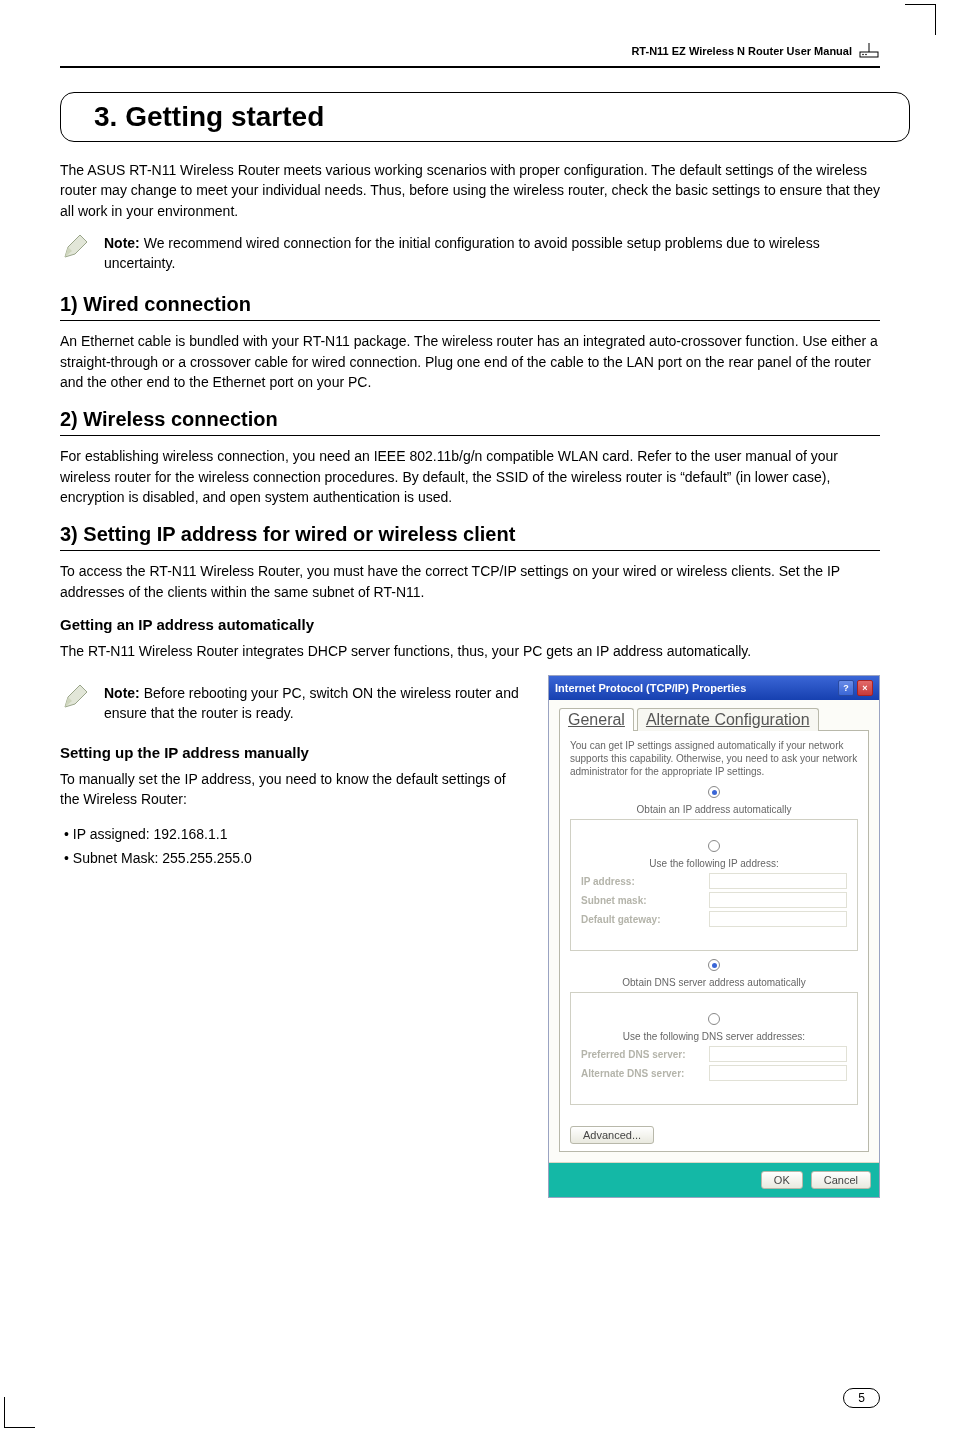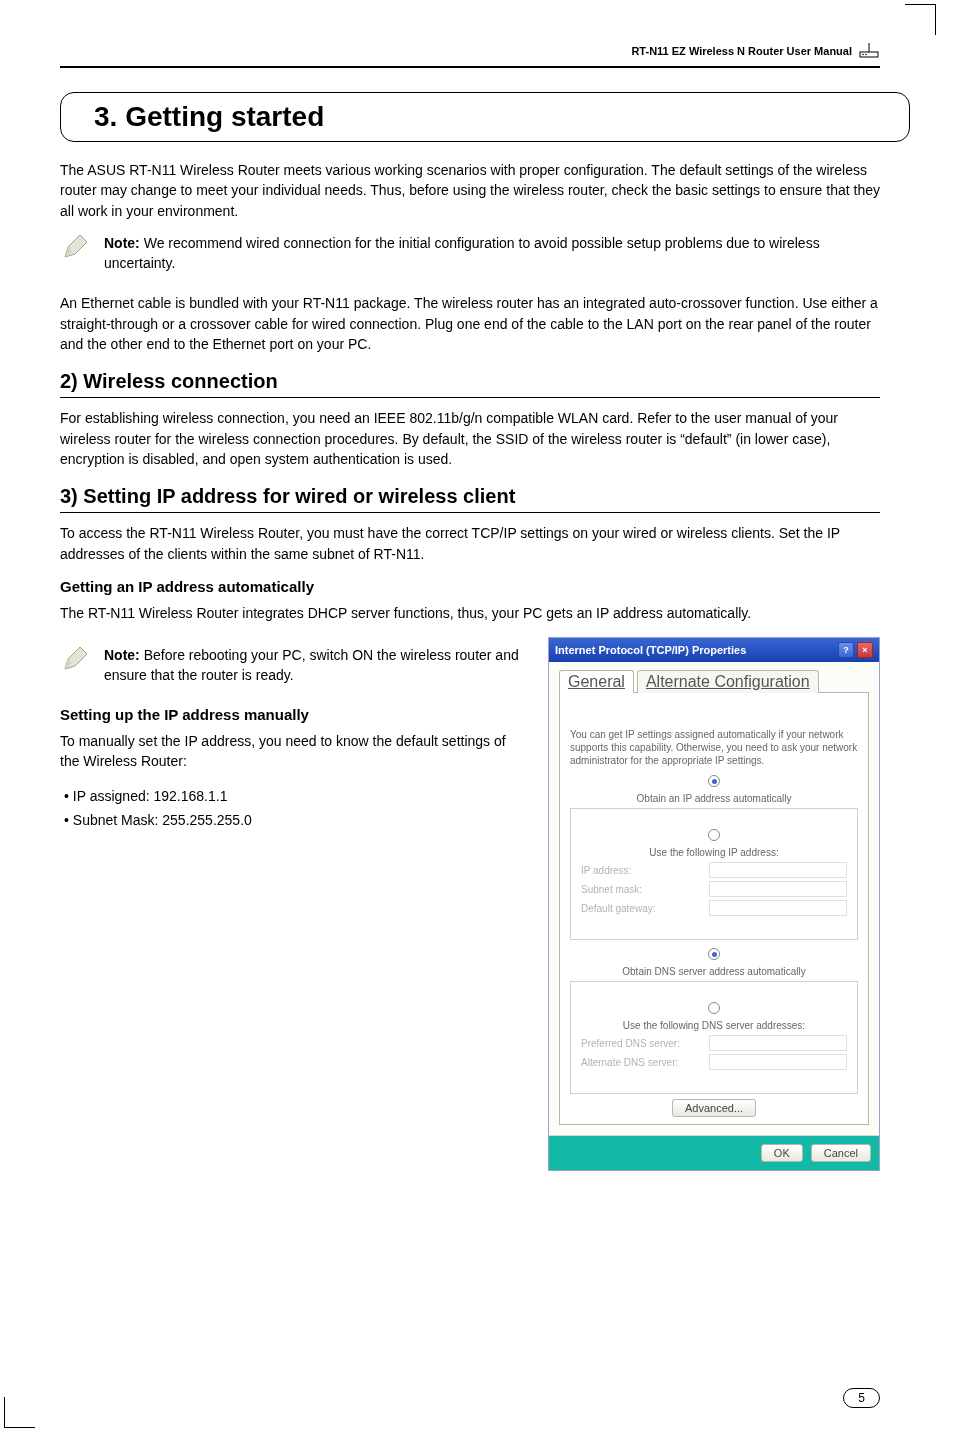--- a/index.html
+++ b/index.html
@@ -155,21 +155,21 @@
     font-size:16px;
     color:#555;
     text-decoration:underline;
   }
   .tab.active { background:#fff; }
   .tab-panel {
     border:1px solid #b8b8aa;
     background:#fff;
     padding:8px 10px 10px 10px;
   }
-  .desc-txt { line-height:1.3; margin-bottom:8px;margin-top:27px; }
+  .desc-txt { line-height:1.3; margin-bottom:8px; }
   .fieldset {
     border:1px solid #d0d0c4;
     padding:20px 10px;
     margin-bottom:8px;
   }
   .radio-row {
     display:flex; align-items:center; gap:6px;
     margin-bottom:4px;
     flex-direction:column;
   }
@@ -177,33 +177,33 @@
     width:10px;height:10px;border:1px solid #888;border-radius:50%;
     display:inline-flex;align-items:center;justify-content:center;
     background:#fff;
   }
   .radiodot.sel::after{
     content:"";width:5px;height:5px;border-radius:50%;background:#3a66d6;display:block;
   }
   .formrow {
     display:flex;align-items:center;margin:3px 0;
   }
-  .formrow .lbl{ flex:0 0 128px; color:#b4b4aa; }
+  .formrow .lbl{ flex:0 0 128px; color:#b4b4aa;font-weight:bold; }
   .formrow .val{
     flex:1 1 auto; height:14px; background:#fff; border:1px solid #e1e1d6;
   }
   .btn {
     border:1px solid #b8b8aa;
     background:linear-gradient(#fff,#e9e9df);
     border-radius:3px;
     padding:2px 12px;
     font-size:11px;
     color:#444;
   }
-  .btn-row-right{ text-align:center; margin-top:8px; }
+  .btn-row-right{ text-align:left; margin-top:24px; }
   .btn-row-bottom{
     display:flex; justify-content:flex-end; gap:8px; padding:8px;
     border-top:1px solid #ddd9c8; background:#14b8a6;
   }
 
   .footer {
     position:absolute;
     right:60px;
     bottom:24px;
   }
@@ -250,20 +250,21 @@
   <div class="note-row">
     <div class="note-icon">
       <svg viewBox="0 0 30 30">
           <polygon points="5,24 8,14 20,2 27,9 15,21" fill="#e2e6d8" stroke="#9aa58a" stroke-width="1"></polygon>
           <polygon points="5,24 8,14 12,18" fill="#cfd6bd"></polygon>
         </svg>
     </div>
     <div class="note-body"><b>Note:</b><span> We recommend wired connection for the initial configuration to avoid possible setup problems due to wireless uncertainty.</span></div>
   </div>
 
+  <div class="h2">1) Wired connection</div>
   <p class="body">An Ethernet cable is bundled with your RT-N11 package. The wireless router has an integrated auto-crossover function. Use either a straight-through or a crossover cable for wired connection. Plug one end of the cable to the LAN port on the rear panel of the router and the other end to the Ethernet port on your PC.</p>
 
   <div class="h2">2) Wireless connection</div>
   <p class="body">For establishing wireless connection, you need an IEEE 802.11b/g/n compatible WLAN card. Refer to the user manual of your wireless router for the wireless connection procedures. By default, the SSID of the wireless router is “default” (in lower case), encryption is disabled, and open system authentication is used.</p>
 
   <div class="h2">3) Setting IP address for wired or wireless client</div>
   <p class="body">To access the RT-N11 Wireless Router, you must have the correct TCP/IP settings on your wired or wireless clients. Set the IP addresses of the clients within the same subnet of RT-N11.</p>
 
   <div class="h3">Getting an IP address automatically</div>
   <p class="body">The RT-N11 Wireless Router integrates DHCP server functions, thus, your PC gets an IP address automatically.</p>

